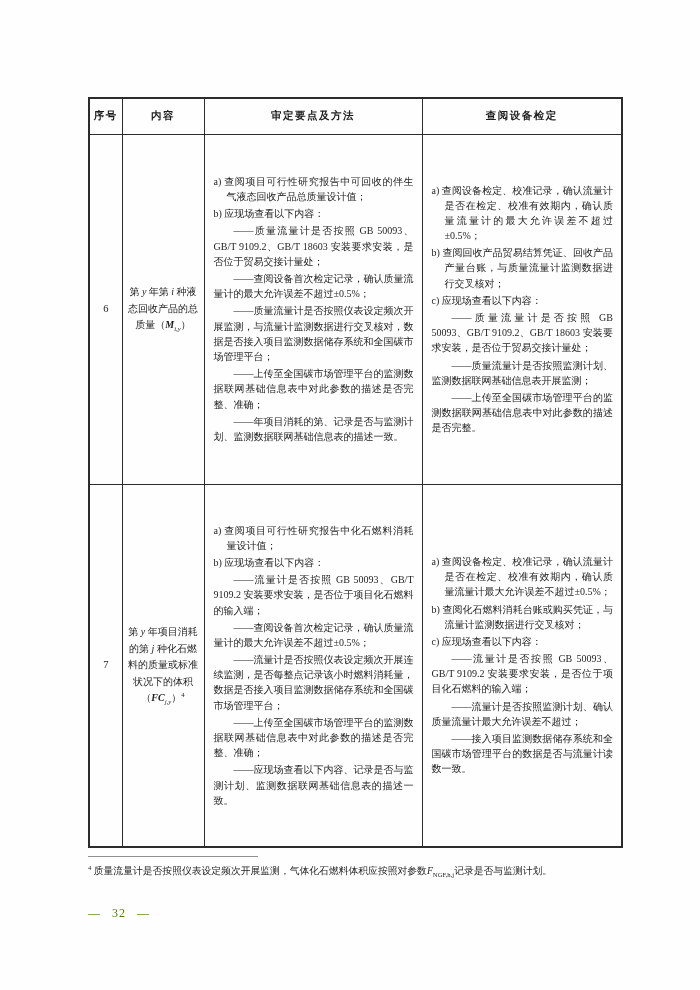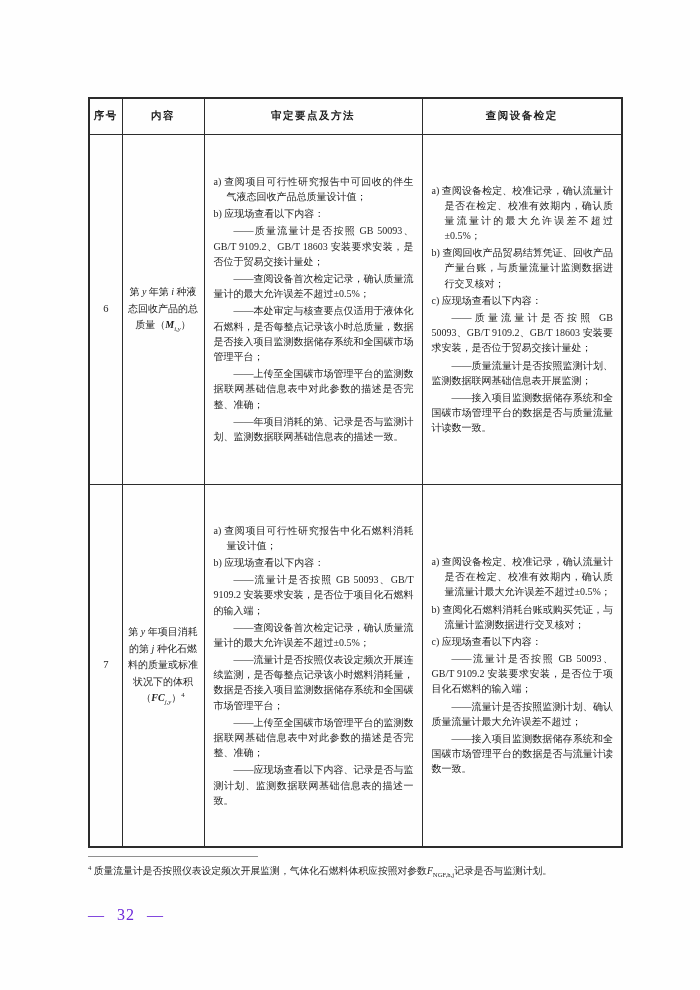--- a/index.html
+++ b/index.html
@@ -34,22 +34,22 @@
   .item{margin:2px;}
   .item.alpha{padding-left:1.3em;text-indent:-1.3em;}
   .item.dash{text-indent:2em;}
   sub,sup{font-size:68%;line-height:0;}
   .it{font-style:italic;}
   .bd{font-weight:bold;}
   .footnote-area{position:absolute;left:88px;top:856px;width:528px;}
   .footnote-rule{width:170px;height:0;border-top:1px solid #8f8f8f;margin-bottom:7px;}
   .footnote{font-size:9.8px;line-height:1.5;text-align:justify;}
   .page-number{
-    position:absolute;left:88px;top:906px;font-size:16px;
-    word-spacing:7px;letter-spacing:1px;color:#6d28d9;
+    position:absolute;left:88px;top:906px;font-size:12px;
+    word-spacing:7px;letter-spacing:1px;color:#4d7c0f;
   }
 </style>
 </head>
 <body>
 
 <div class="page">
 
   <table class="doc-table">
     <colgroup>
       <col style="width:33px">
@@ -67,31 +67,31 @@
     </thead>
     <tbody id="table-body">
         <tr>
           <td class="cell-seq">6</td>
           <td class="cell-content"><span>第 </span><span class="it">y</span><span> 年第 </span><span class="it">i</span><span> 种液态回收产品的总质量（</span><span class="it bd">M</span><sub class="it">i,y</sub><span>）</span></td>
           <td class="cell-points">
             <div class="item alpha"><span class="marker">a) </span>查阅项目可行性研究报告中可回收的伴生气液态回收产品总质量设计值；</div>
             <div class="item alpha"><span class="marker">b) </span>应现场查看以下内容：</div>
             <div class="item dash">——质量流量计是否按照 GB 50093、GB/T 9109.2、GB/T 18603 安装要求安装，是否位于贸易交接计量处；</div>
             <div class="item dash">——查阅设备首次检定记录，确认质量流量计的最大允许误差不超过±0.5%；</div>
-            <div class="item dash">——本处审定与核查要点仅适用于液体化石燃料，是否每整点记录该小时总质量，数据是否接入项目监测数据储存系统和全国碳市场管理平台；</div>
+            <div class="item dash">——质量流量计是否按照仪表设定频次开展监测，与流量计监测数据进行交叉核对，数据是否接入项目监测数据储存系统和全国碳市场管理平台；</div>
             <div class="item dash">——上传至全国碳市场管理平台的监测数据联网基础信息表中对此参数的描述是否完整、准确；</div>
             <div class="item dash">——年项目消耗的第、记录是否与监测计划、监测数据联网基础信息表的描述一致。</div>
           </td>
           <td class="cell-points">
             <div class="item alpha"><span class="marker">a) </span>查阅设备检定、校准记录，确认流量计是否在检定、校准有效期内，确认质量流量计的最大允许误差不超过±0.5%；</div>
             <div class="item alpha"><span class="marker">b) </span>查阅回收产品贸易结算凭证、回收产品产量台账，与质量流量计监测数据进行交叉核对；</div>
             <div class="item alpha"><span class="marker">c) </span>应现场查看以下内容：</div>
             <div class="item dash">——质量流量计是否按照 GB 50093、GB/T 9109.2、GB/T 18603 安装要求安装，是否位于贸易交接计量处；</div>
             <div class="item dash">——质量流量计是否按照监测计划、监测数据联网基础信息表开展监测；</div>
-            <div class="item dash">——接入项目监测数据储存系统和全国碳市场管理平台的数据是否与质量流量计读数一致。</div>
+            <div class="item dash">——上传至全国碳市场管理平台的监测数据联网基础信息表中对此参数的描述是否完整。</div>
           </td>
         </tr>
         <tr>
           <td class="cell-seq">7</td>
           <td class="cell-content"><span>第 </span><span class="it">y</span><span> 年项目消耗的第 </span><span class="it">j</span><span> 种化石燃料的质量或标准状况下的体积（</span><span class="it bd">FC</span><sub class="it">j,y</sub><span>）</span><sup>4</sup></td>
           <td class="cell-points">
             <div class="item alpha"><span class="marker">a) </span>查阅项目可行性研究报告中化石燃料消耗量设计值；</div>
             <div class="item alpha"><span class="marker">b) </span>应现场查看以下内容：</div>
             <div class="item dash">——流量计是否按照 GB 50093、GB/T 9109.2 安装要求安装，是否位于项目化石燃料的输入端；</div>
             <div class="item dash">——查阅设备首次检定记录，确认质量流量计的最大允许误差不超过±0.5%；</div>

